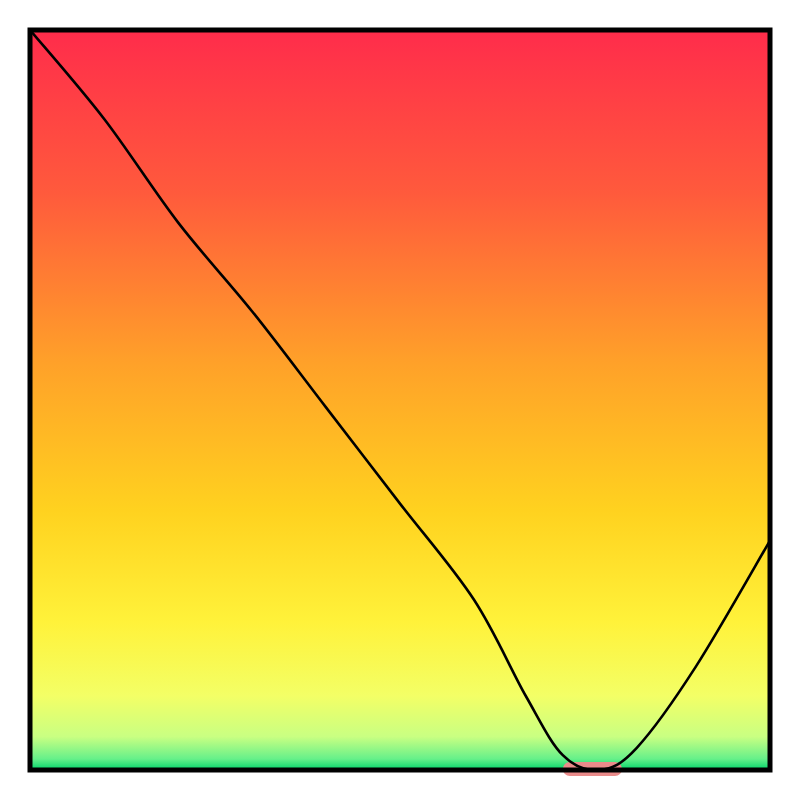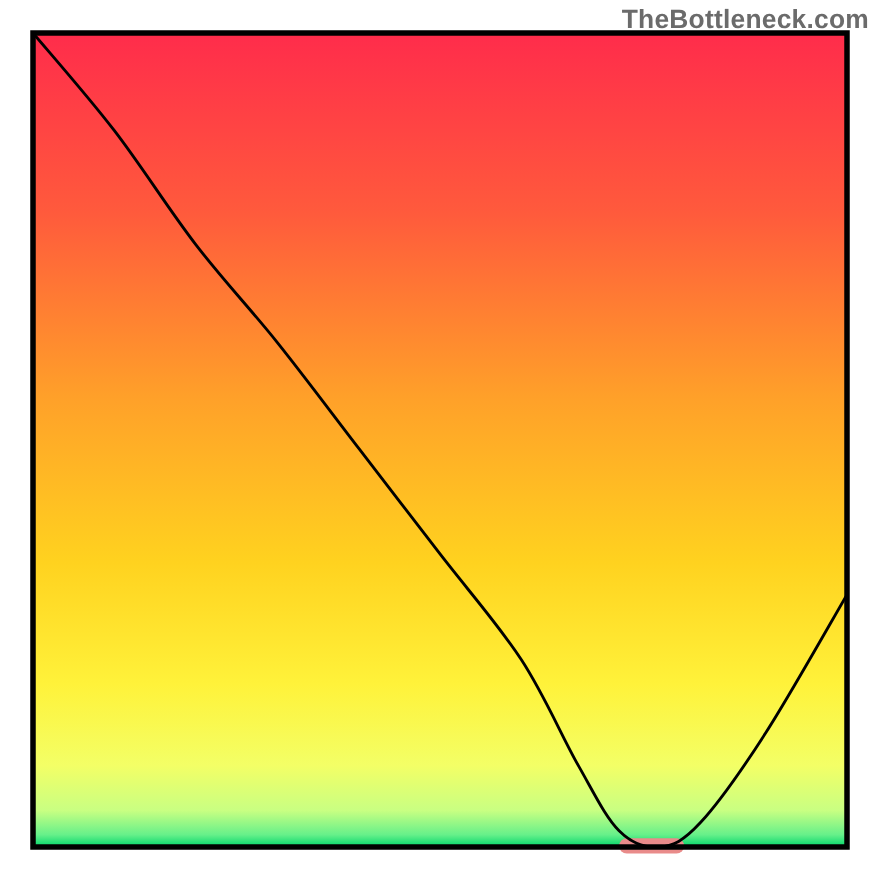--- a/index.html
+++ b/index.html
@@ -58,14 +58,13 @@
 
     <rect x="30" y="30" width="740" height="740" fill="url(#bg-grad)"></rect>
 
     <rect id="marker-rect" rx="7" ry="7" height="14" y="762" x="562.8" width="59.200000000000045" fill="#e98b8a"></rect>
 
     <path id="curve-path" fill="none" stroke="#000000" stroke-width="2.6" clip-path="url(#inner-clip)" d="M 30,30 C 42.333333333333336,44.8 79.33333333333333,86.73333333333332 104,118.8 C 128.66666666666666,150.86666666666667 153.33333333333334,190.33333333333334 178,222.4 C 202.66666666666666,254.46666666666667 227.33333333333334,280.3666666666667 252,311.2 C 276.6666666666667,342.0333333333333 301.3333333333333,375.33333333333337 326,407.40000000000003 C 350.6666666666667,439.4666666666667 375.3333333333333,471.53333333333336 400,503.6 C 424.6666666666667,535.6666666666667 453.03333333333336,567.7333333333333 474,599.8000000000001 C 494.96666666666664,631.8666666666668 510.99999999999994,670.1 525.8,696 C 540.5999999999999,721.9 550.4666666666666,742.8666666666666 562.8,755.1999999999999 C 575.1333333333333,767.5333333333333 587.4666666666667,771.2333333333333 599.8000000000001,770 C 612.1333333333334,768.7666666666667 620.7666666666667,765.0666666666666 636.8,747.8 C 652.8333333333333,730.5333333333333 673.8,700.9333333333333 696,666.4 C 718.2,631.8666666666667 757.6666666666666,561.5666666666666 770,540.5999999999999"></path>
 
     <rect x="30" y="30" width="740" height="740" fill="none" stroke="#000000" stroke-width="5"></rect>
   </svg>
 
-  <div class="watermark">TheBottleneck.com</div>
 </div>
 
 </body></html>

